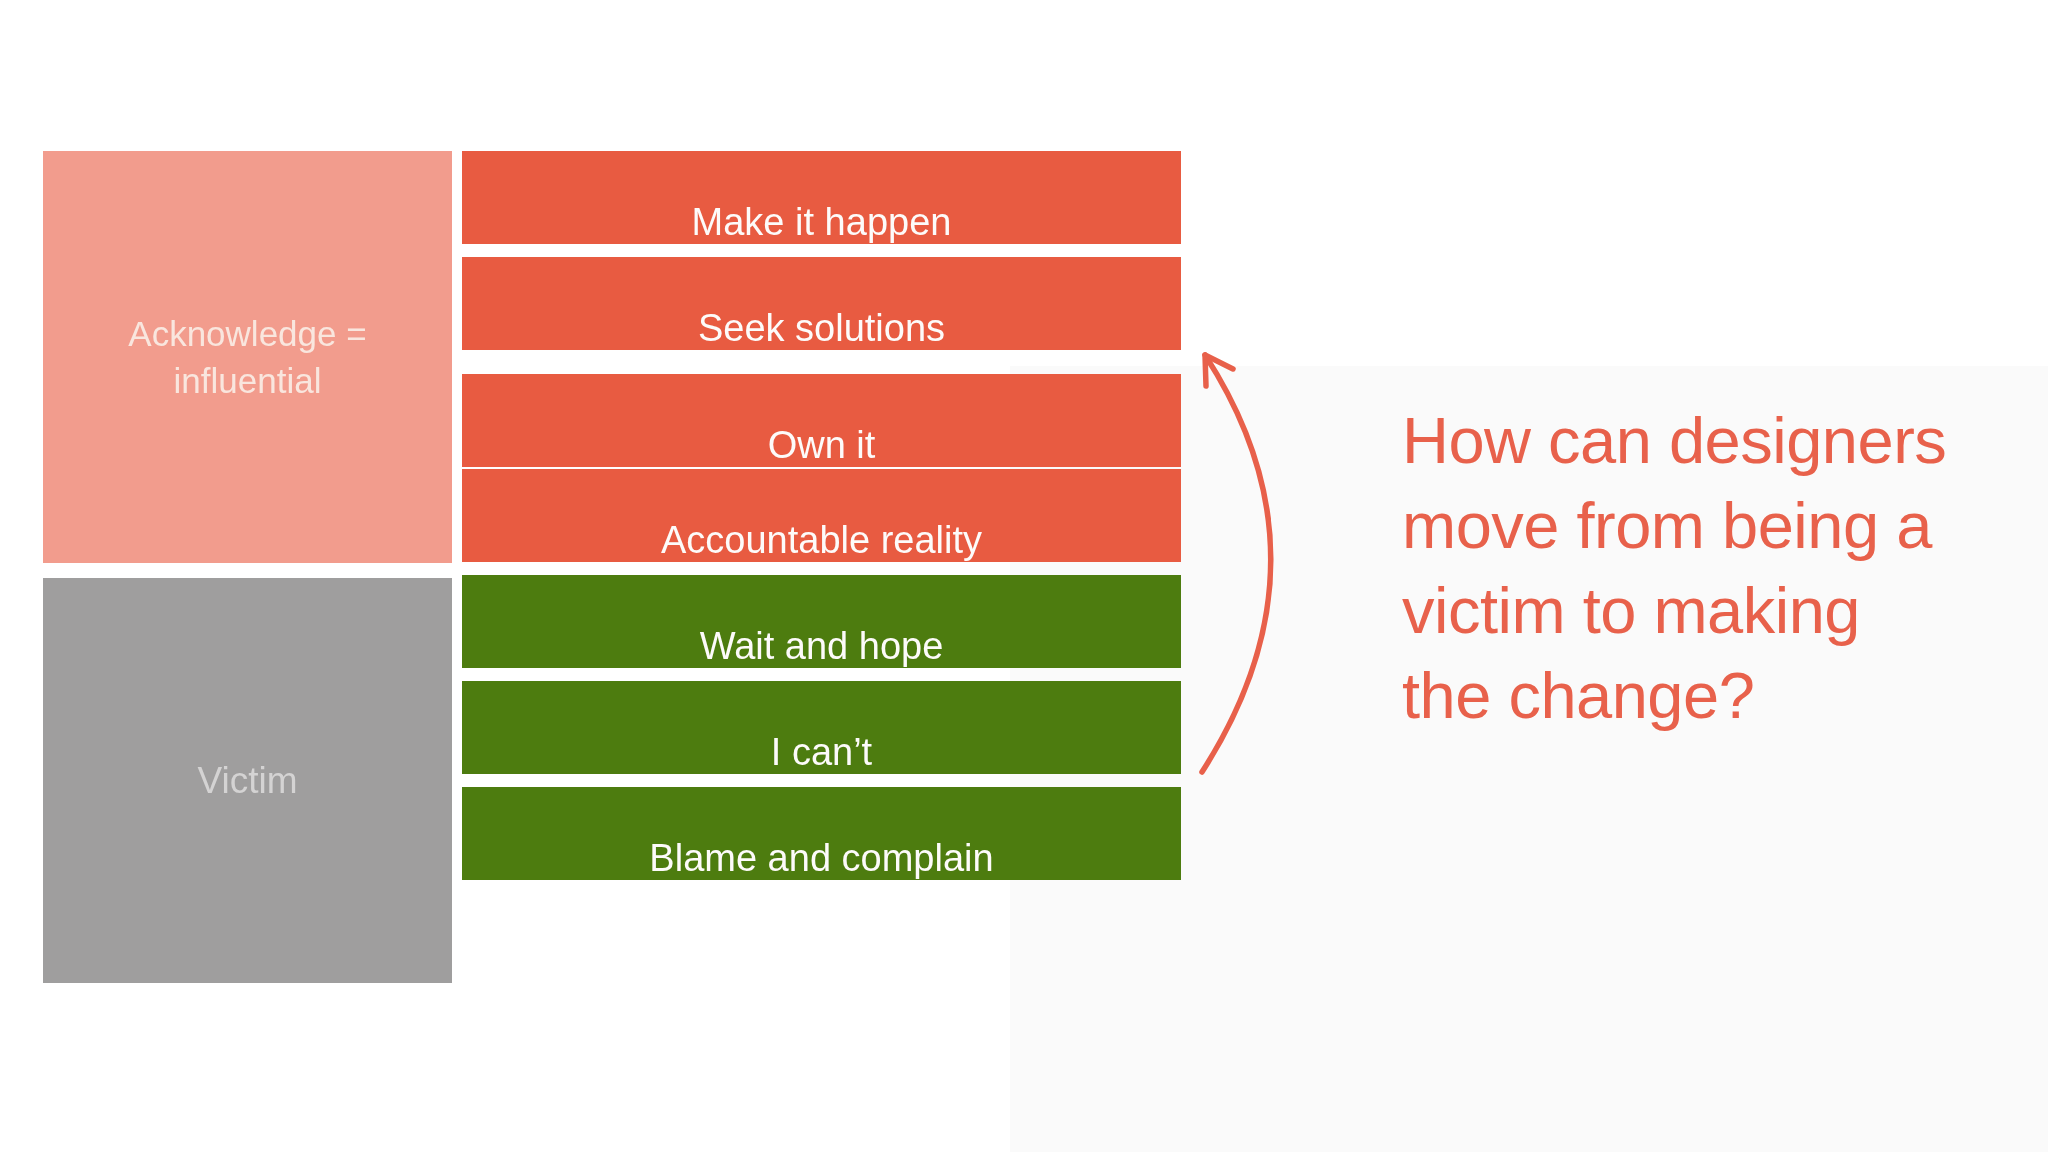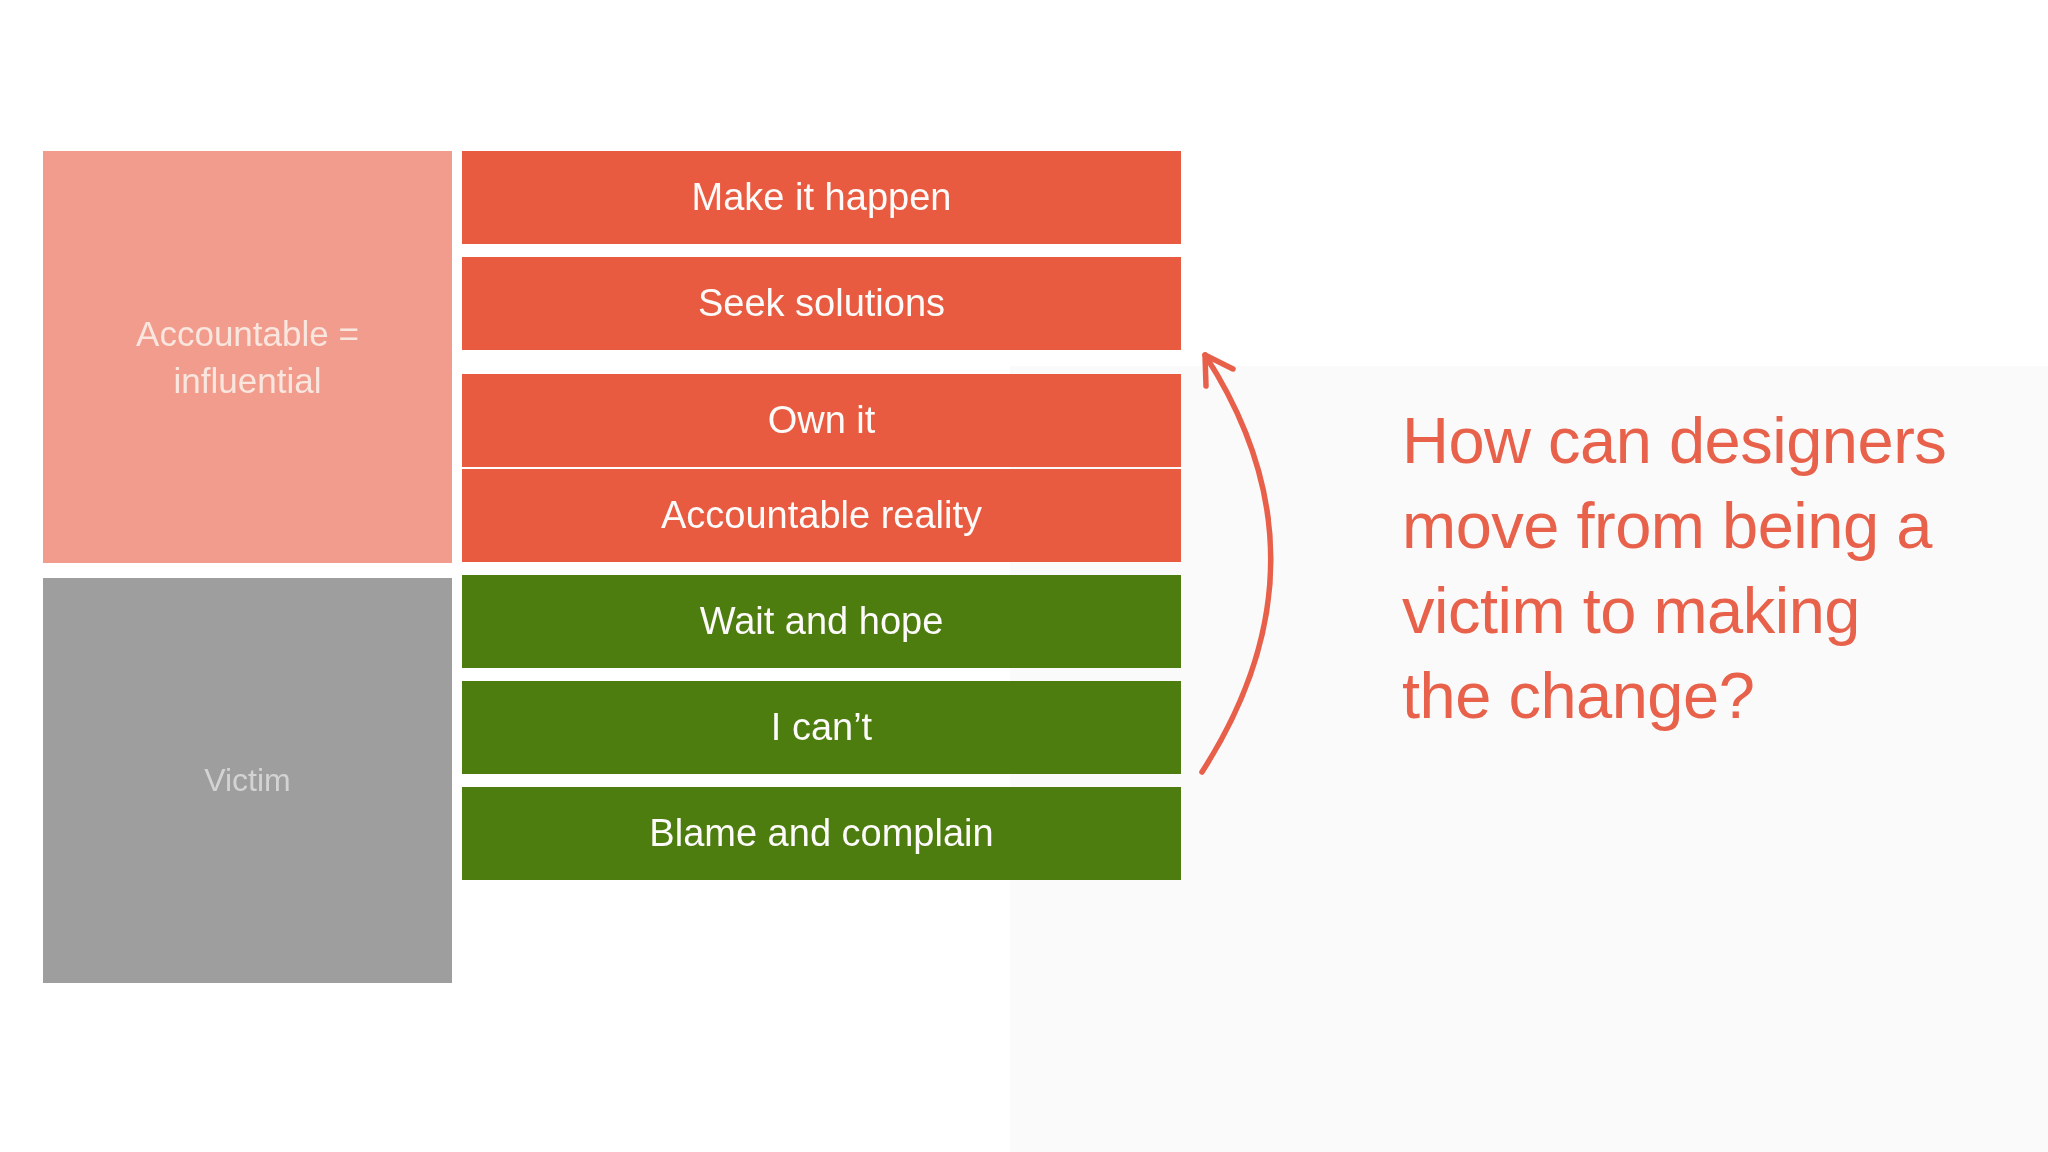--- a/index.html
+++ b/index.html
@@ -20,45 +20,45 @@
     text-align:center;white-space:pre-line;
   }
   .panel-accountable{
     top:151px;height:412px;
     background:#f29c8d;color:#f9e6de;
     font-size:35px;line-height:47px;
   }
   .panel-victim{
     top:578px;height:405px;
     background:#9f9e9e;color:#d4d3d3;
-    font-size:32px;line-height:47px;
+    font-size:37px;line-height:47px;
   }
   .bar{
     position:absolute;left:462px;width:719px;height:93px;
-    display:flex;align-items:center;justify-content:center;
+    display:flex;align-items:flex-end;justify-content:center;
     color:#fdfbfa;font-size:38px;
   }
   .bar-orange{background:#e85b41;}
   .bar-dark{background:#4d7c0f;}
   .arrow-svg{position:absolute;left:0;top:0;pointer-events:none;}
   .question{
     position:absolute;left:1378px;top:398px;width:620px;
     color:#e8614b;font-size:65px;line-height:85px;
     letter-spacing:-0.5px;white-space:pre-line;margin-left:24px;
   }
 </style>
 </head>
 <body>
 
 <div class="stage">
 
   <div class="bg-tint"></div>
 
   <div class="panel panel-accountable">
-    <span>Accountable =
+    <span>Acknowledge =
 influential</span>
   </div>
 
   <div class="panel panel-victim">
     <span>Victim</span>
   </div>
 
   <div class="bar bar-orange" style="top:151px">
     <span>Make it happen</span>
   </div>

